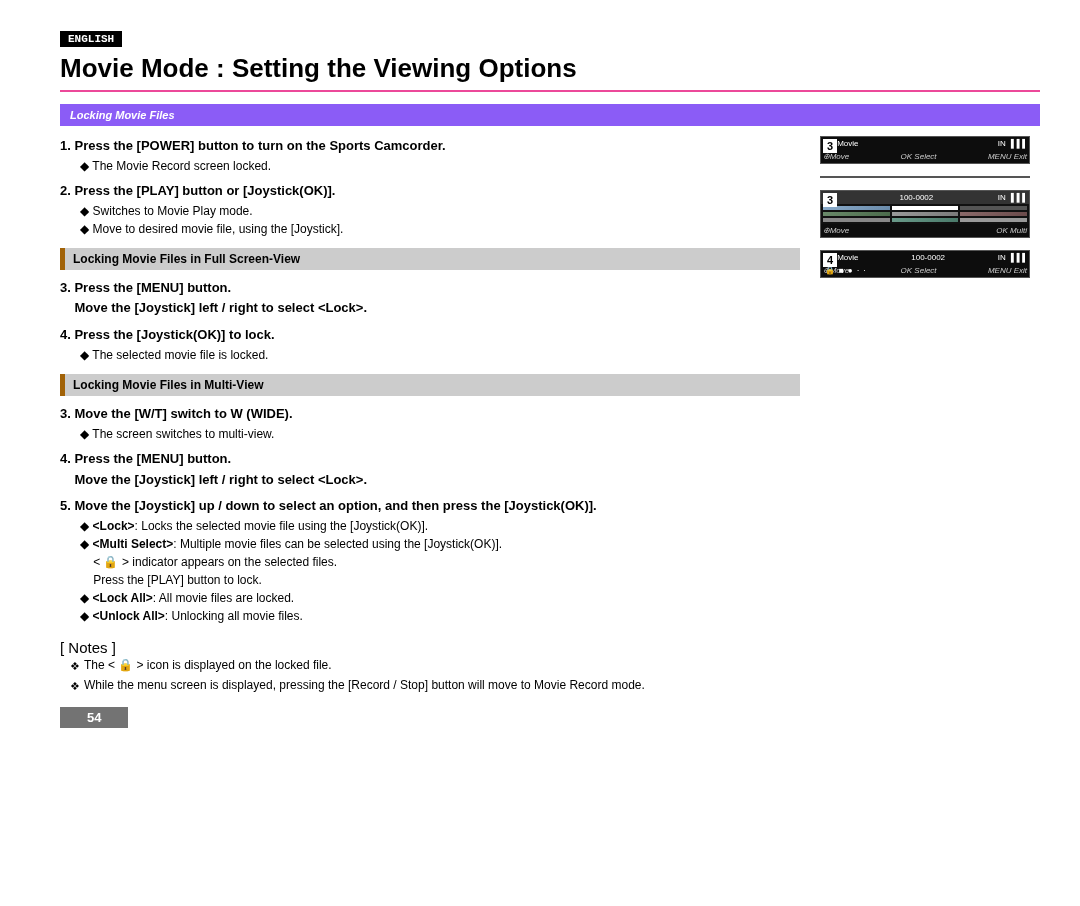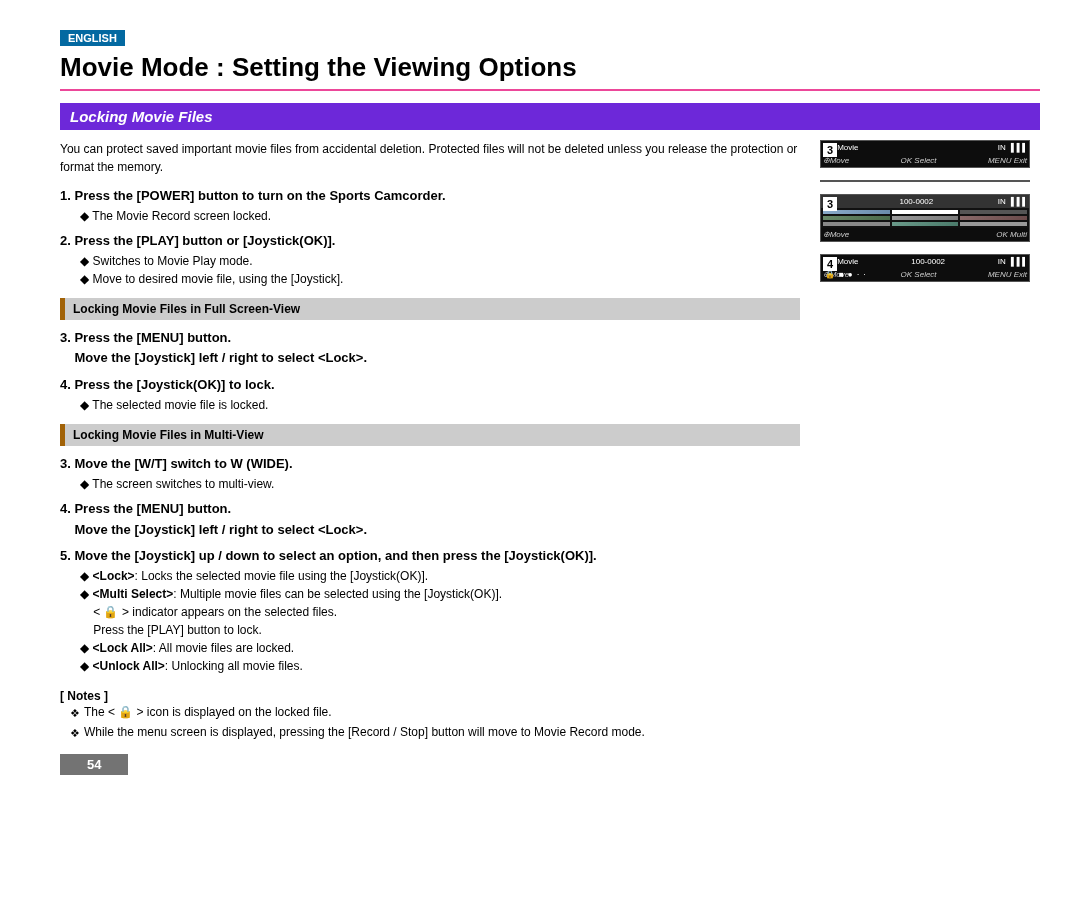--- a/index.html
+++ b/index.html
@@ -7,40 +7,41 @@
       background: #fff;
       font-family: Arial, Helvetica, sans-serif;
       font-size: 13px;
       color: #000;
       width: 1080px;
       min-height: 906px;
       padding: 30px 40px 30px 60px;
     }
     .english-badge {
       display: inline-block;
-      background: #0369a1;
+      background: #000000;
       color: #fff;
       font-size: 11px;
       font-weight: bold;
       padding: 2px 8px;
       margin-bottom: 6px;
+      font-family: Liberation Mono, monospace;
     }
     .page-title {
       font-size: 26px;
       font-weight: bold;
       border-bottom: 2px solid #ec4899;
       padding-bottom: 6px;
       margin-bottom: 12px;
     }
     .section-header {
-      background: #6d28d9;
+      background: #8b5cf6;
       color: #fff;
       font-style: italic;
       font-weight: bold;
-      font-size: 15px;
+      font-size: 11px;
       padding: 5px 10px;
       margin-bottom: 10px;
     }
     .intro-text {
       font-size: 12px;
       margin-bottom: 10px;
       line-height: 1.5;
     }
     .main-layout {
       display: flex;
@@ -74,22 +75,22 @@
       font-weight: bold;
       font-size: 12px;
       padding: 4px 8px;
       margin: 10px 0 8px 0;
       border-left: 5px solid #a16207;
     }
     .notes-section {
       margin-top: 14px;
     }
     .notes-title {
-      font-weight: bold;
-      font-size: 12px;
+      font-weight: normal;
+      font-size: 15px;
     }
     .note-item {
       margin-left: 10px;
       font-size: 12px;
       line-height: 1.6;
       display: flex;
       gap: 4px;
     }
     .note-item::before {
       content: "❖";
@@ -233,21 +234,20 @@
 
 <div>
   <div class="english-badge">ENGLISH</div>
   <div class="page-title">Movie Mode : Setting the Viewing Options</div>
 
   <div class="section-header">Locking Movie Files</div>
 
   <div class="main-layout">
     <div class="content-area">
 
-      <p class="intro-text">You can protect saved important movie files from accidental deletion. Protected files will not be deleted unless you release the protection or format the memory.</p>
 
       <div class="step">
         <span class="step-label">1.&nbsp;</span><span class="bold">Press the [POWER] button to turn on the Sports Camcorder.</span>
         <div class="bullet">The Movie Record screen locked.</div>
       </div>
 
       <div class="step">
         <span class="bold">2.&nbsp;Press the [PLAY] button or [Joystick(OK)].</span>
         <div class="bullet">Switches to Movie Play mode.</div>
         <div class="bullet">Move to desired movie file, using the [Joystick].</div>

